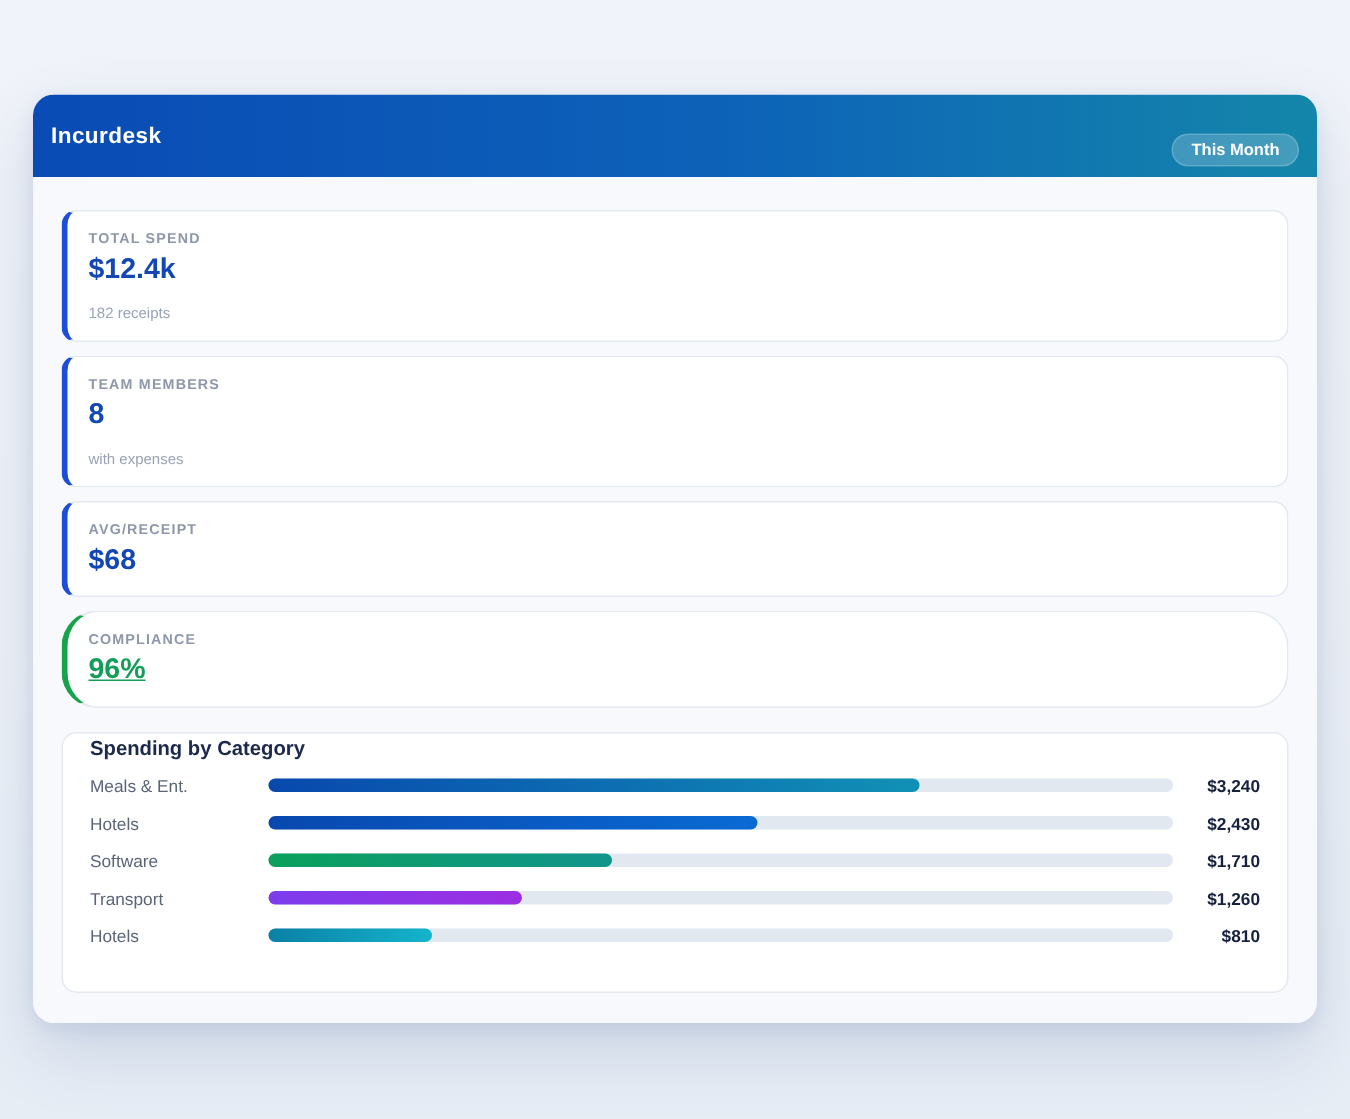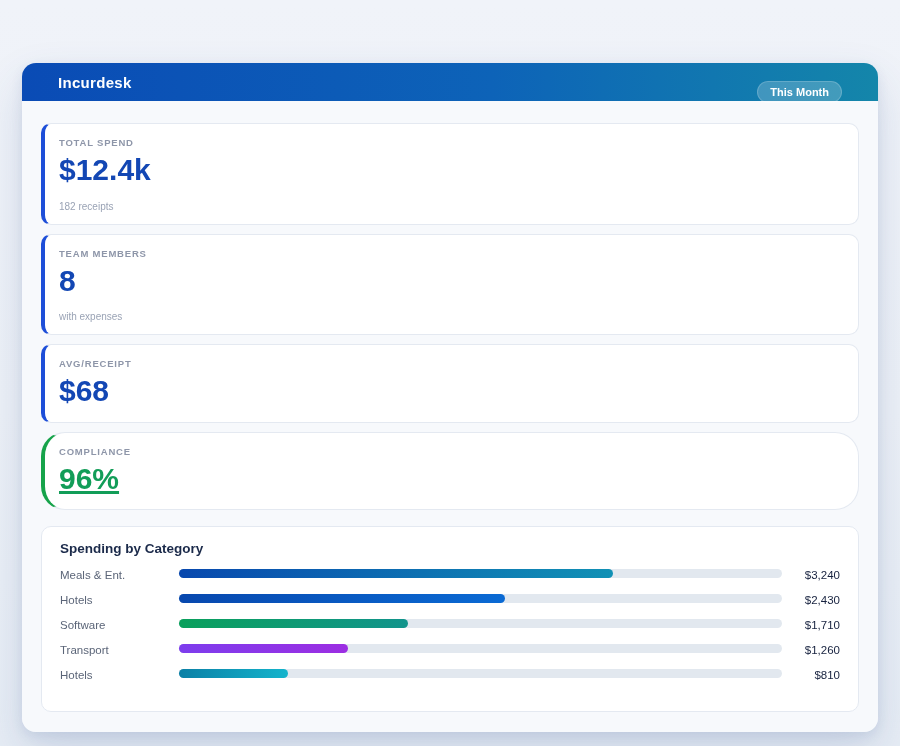--- a/index.html
+++ b/index.html
@@ -11,24 +11,24 @@
     overflow: hidden;
   }
   .shell {
     position: absolute;
     left: 22px; top: 63px; width: 856px;
     border-radius: 14px;
     overflow: hidden;
     box-shadow: 0 20px 45px rgba(50,80,140,.16), 0 4px 12px rgba(50,80,140,.10);
   }
   .topbar {
-    height: 38px;
+    height: 55px;
     background: linear-gradient(90deg, #0a4bb5 0%, #0d63b8 55%, #1486aa 100%);
     display: flex; align-items: center; justify-content: space-between;
-    padding: 0 36px;
+    padding: 0 12px;
   }
   .app-title {
     color: #ffffff; font-size: 15px; font-weight: 700; letter-spacing: .3px;
   }
   .badge {
     color: #ffffff; font-size: 11px; font-weight: 700;
     background: rgba(255,255,255,.20);
     border: 1px solid rgba(255,255,255,.18);
     padding: 4px 12px; border-radius: 999px;
     cursor: pointer; white-space: nowrap; margin-top: 19px;
@@ -44,46 +44,46 @@
     border-left-style: solid;
     border-radius: 10px;
     padding: 13px 28px 12px 14px;
     margin-bottom: 9px;
   }
   .stat-label {
     font-size: 9.5px; font-weight: 700; letter-spacing: .8px;
     color: #8e96a9; text-transform: uppercase;
   }
   .stat-value {
-    font-size: 30px; font-weight: 800; line-height: 1.25; margin-top: 3px;
+    font-size: 19px; font-weight: 800; line-height: 1.25; margin-top: 3px;
   }
   .stat-sub {
     font-size: 10px; color: #9aa3b5; margin-top: 12px;
   }
   .spend-card {
     background: #ffffff;
     border: 1px solid #e4e9f1;
     border-radius: 10px;
     margin-top: 16px;
-    padding: 14px 18px 17px 18px;
+    padding: 2px 18px 17px 18px;
   }
   .spend-title { font-size: 13.5px; font-weight: 700; color: #1b2a4a; margin-bottom: 13px; }
   .cat-row { display: flex; height: 25px; }
   .cat-label { width: 119px; flex: 0 0 119px; font-size: 11.5px; color: #5b6578; }
   .bar-track {
     flex: 1 1 auto; height: 9px; border-radius: 5px; background: #e2e8ef;
     position: relative;
   }
   .bar-fill {
     position: absolute; left: 0; top: 0; bottom: 0;
     border-radius: 5px; width: 0;
   }
   .cat-amount {
     width: 58px; flex: 0 0 58px; text-align: right;
-    font-size: 11.5px; font-weight: 400; color: #16213e;
+    font-size: 11.5px; font-weight: 700; color: #16213e;
   }
 </style>
 </head>
 <body>
 
 <div class="shell">
 
   <header class="topbar">
     <div class="app-title">Incurdesk</div>
     <span class="badge">This Month</span>

